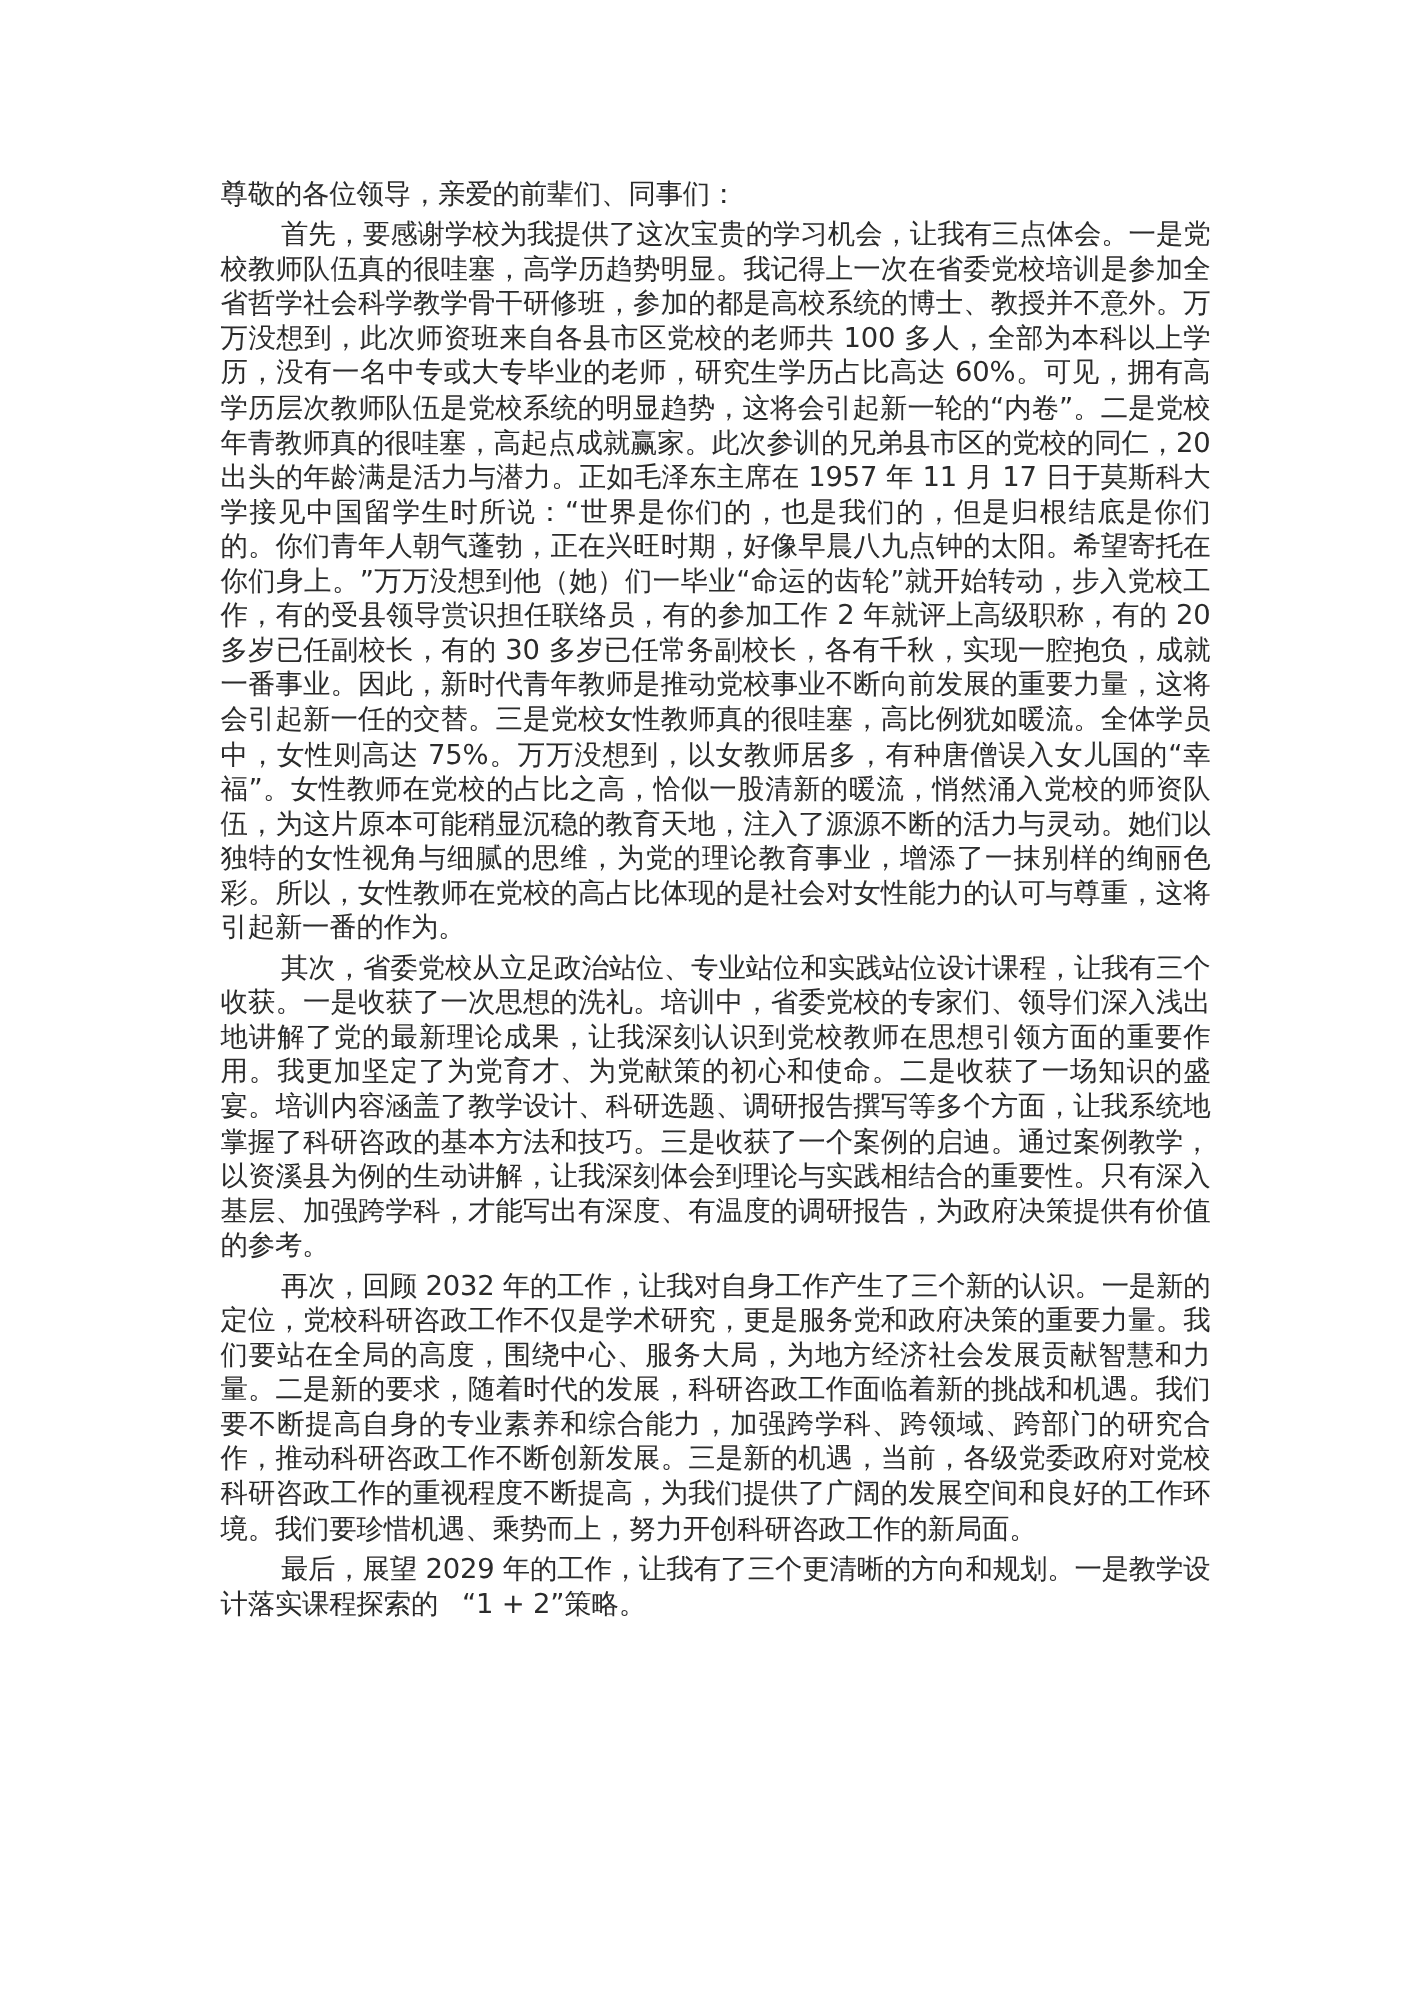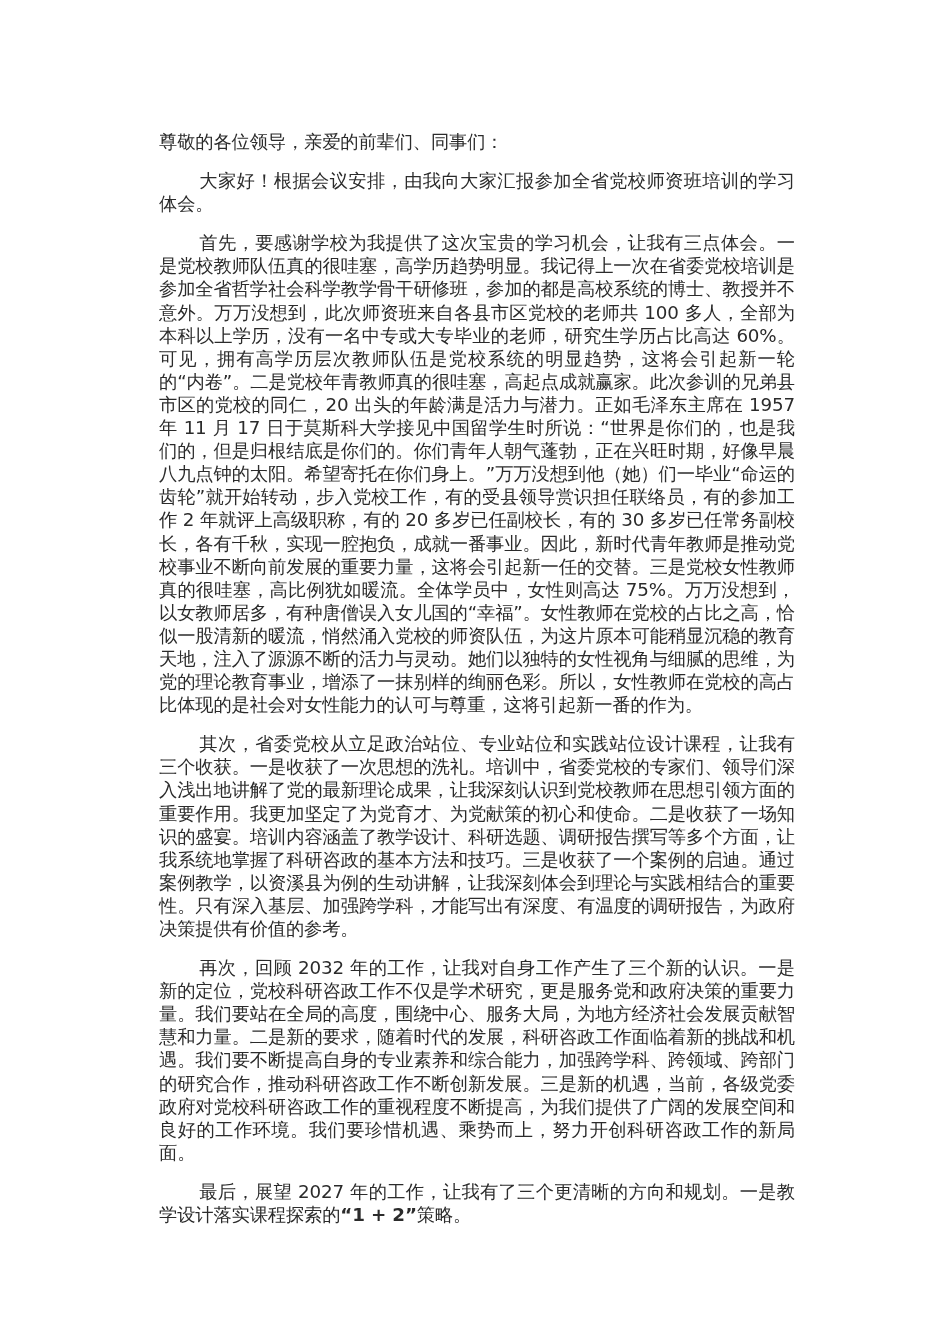--- a/index.html
+++ b/index.html
@@ -19,33 +19,33 @@
       top: 114px;
       width: 668px;
       font-family: "DejaVu Sans", "Liberation Sans", sans-serif;
       font-size: 18.3px;
       line-height: 23.1px;
       color: #2b2b2b;
       text-align: justify;
       letter-spacing: -0.15px;
     }
     .page p {
-      margin: 16px;
+      margin: 4px;
       padding: 0;
     }
     .indent {
       text-indent: 2.2em;
     }
     .bold {
-      font-weight: bold;
+      font-weight: normal;
+      padding-left: 16px;
     }
   </style>
 </head>
 <body>
 
 <div class="page">
   <p>尊敬的各位领导，亲爱的前辈们、同事们：</p>
-  <p class="indent">大家好！根据会议安排，由我向大家汇报参加全省党校师资班培训的学习体会。</p>
   <p class="indent">首先，要感谢学校为我提供了这次宝贵的学习机会，让我有三点体会。一是党校教师队伍真的很哇塞，高学历趋势明显。我记得上一次在省委党校培训是参加全省哲学社会科学教学骨干研修班，参加的都是高校系统的博士、教授并不意外。万万没想到，此次师资班来自各县市区党校的老师共 100 多人，全部为本科以上学历，没有一名中专或大专毕业的老师，研究生学历占比高达 60%。可见，拥有高学历层次教师队伍是党校系统的明显趋势，这将会引起新一轮的“内卷”。二是党校年青教师真的很哇塞，高起点成就赢家。此次参训的兄弟县市区的党校的同仁，20 出头的年龄满是活力与潜力。正如毛泽东主席在 1957 年 11 月 17 日于莫斯科大学接见中国留学生时所说：“世界是你们的，也是我们的，但是归根结底是你们的。你们青年人朝气蓬勃，正在兴旺时期，好像早晨八九点钟的太阳。希望寄托在你们身上。”万万没想到他（她）们一毕业“命运的齿轮”就开始转动，步入党校工作，有的受县领导赏识担任联络员，有的参加工作 2 年就评上高级职称，有的 20 多岁已任副校长，有的 30 多岁已任常务副校长，各有千秋，实现一腔抱负，成就一番事业。因此，新时代青年教师是推动党校事业不断向前发展的重要力量，这将会引起新一任的交替。三是党校女性教师真的很哇塞，高比例犹如暖流。全体学员中，女性则高达 75%。万万没想到，以女教师居多，有种唐僧误入女儿国的“幸福”。女性教师在党校的占比之高，恰似一股清新的暖流，悄然涌入党校的师资队伍，为这片原本可能稍显沉稳的教育天地，注入了源源不断的活力与灵动。她们以独特的女性视角与细腻的思维，为党的理论教育事业，增添了一抹别样的绚丽色彩。所以，女性教师在党校的高占比体现的是社会对女性能力的认可与尊重，这将引起新一番的作为。</p>
   <p class="indent">其次，省委党校从立足政治站位、专业站位和实践站位设计课程，让我有三个收获。一是收获了一次思想的洗礼。培训中，省委党校的专家们、领导们深入浅出地讲解了党的最新理论成果，让我深刻认识到党校教师在思想引领方面的重要作用。我更加坚定了为党育才、为党献策的初心和使命。二是收获了一场知识的盛宴。培训内容涵盖了教学设计、科研选题、调研报告撰写等多个方面，让我系统地掌握了科研咨政的基本方法和技巧。三是收获了一个案例的启迪。通过案例教学，以资溪县为例的生动讲解，让我深刻体会到理论与实践相结合的重要性。只有深入基层、加强跨学科，才能写出有深度、有温度的调研报告，为政府决策提供有价值的参考。</p>
   <p class="indent">再次，回顾 2032 年的工作，让我对自身工作产生了三个新的认识。一是新的定位，党校科研咨政工作不仅是学术研究，更是服务党和政府决策的重要力量。我们要站在全局的高度，围绕中心、服务大局，为地方经济社会发展贡献智慧和力量。二是新的要求，随着时代的发展，科研咨政工作面临着新的挑战和机遇。我们要不断提高自身的专业素养和综合能力，加强跨学科、跨领域、跨部门的研究合作，推动科研咨政工作不断创新发展。三是新的机遇，当前，各级党委政府对党校科研咨政工作的重视程度不断提高，为我们提供了广阔的发展空间和良好的工作环境。我们要珍惜机遇、乘势而上，努力开创科研咨政工作的新局面。</p>
-  <p class="indent"><span>最后，展望 2027 年的工作，让我有了三个更清晰的方向和规划。一是教学设计落实课程探索的</span><span class="bold">“1 + 2”</span><span>策略。</span></p>
+  <p class="indent"><span>最后，展望 2029 年的工作，让我有了三个更清晰的方向和规划。一是教学设计落实课程探索的</span><span class="bold">“1 + 2”</span><span>策略。</span></p>
 </div>
 
 </body></html>

